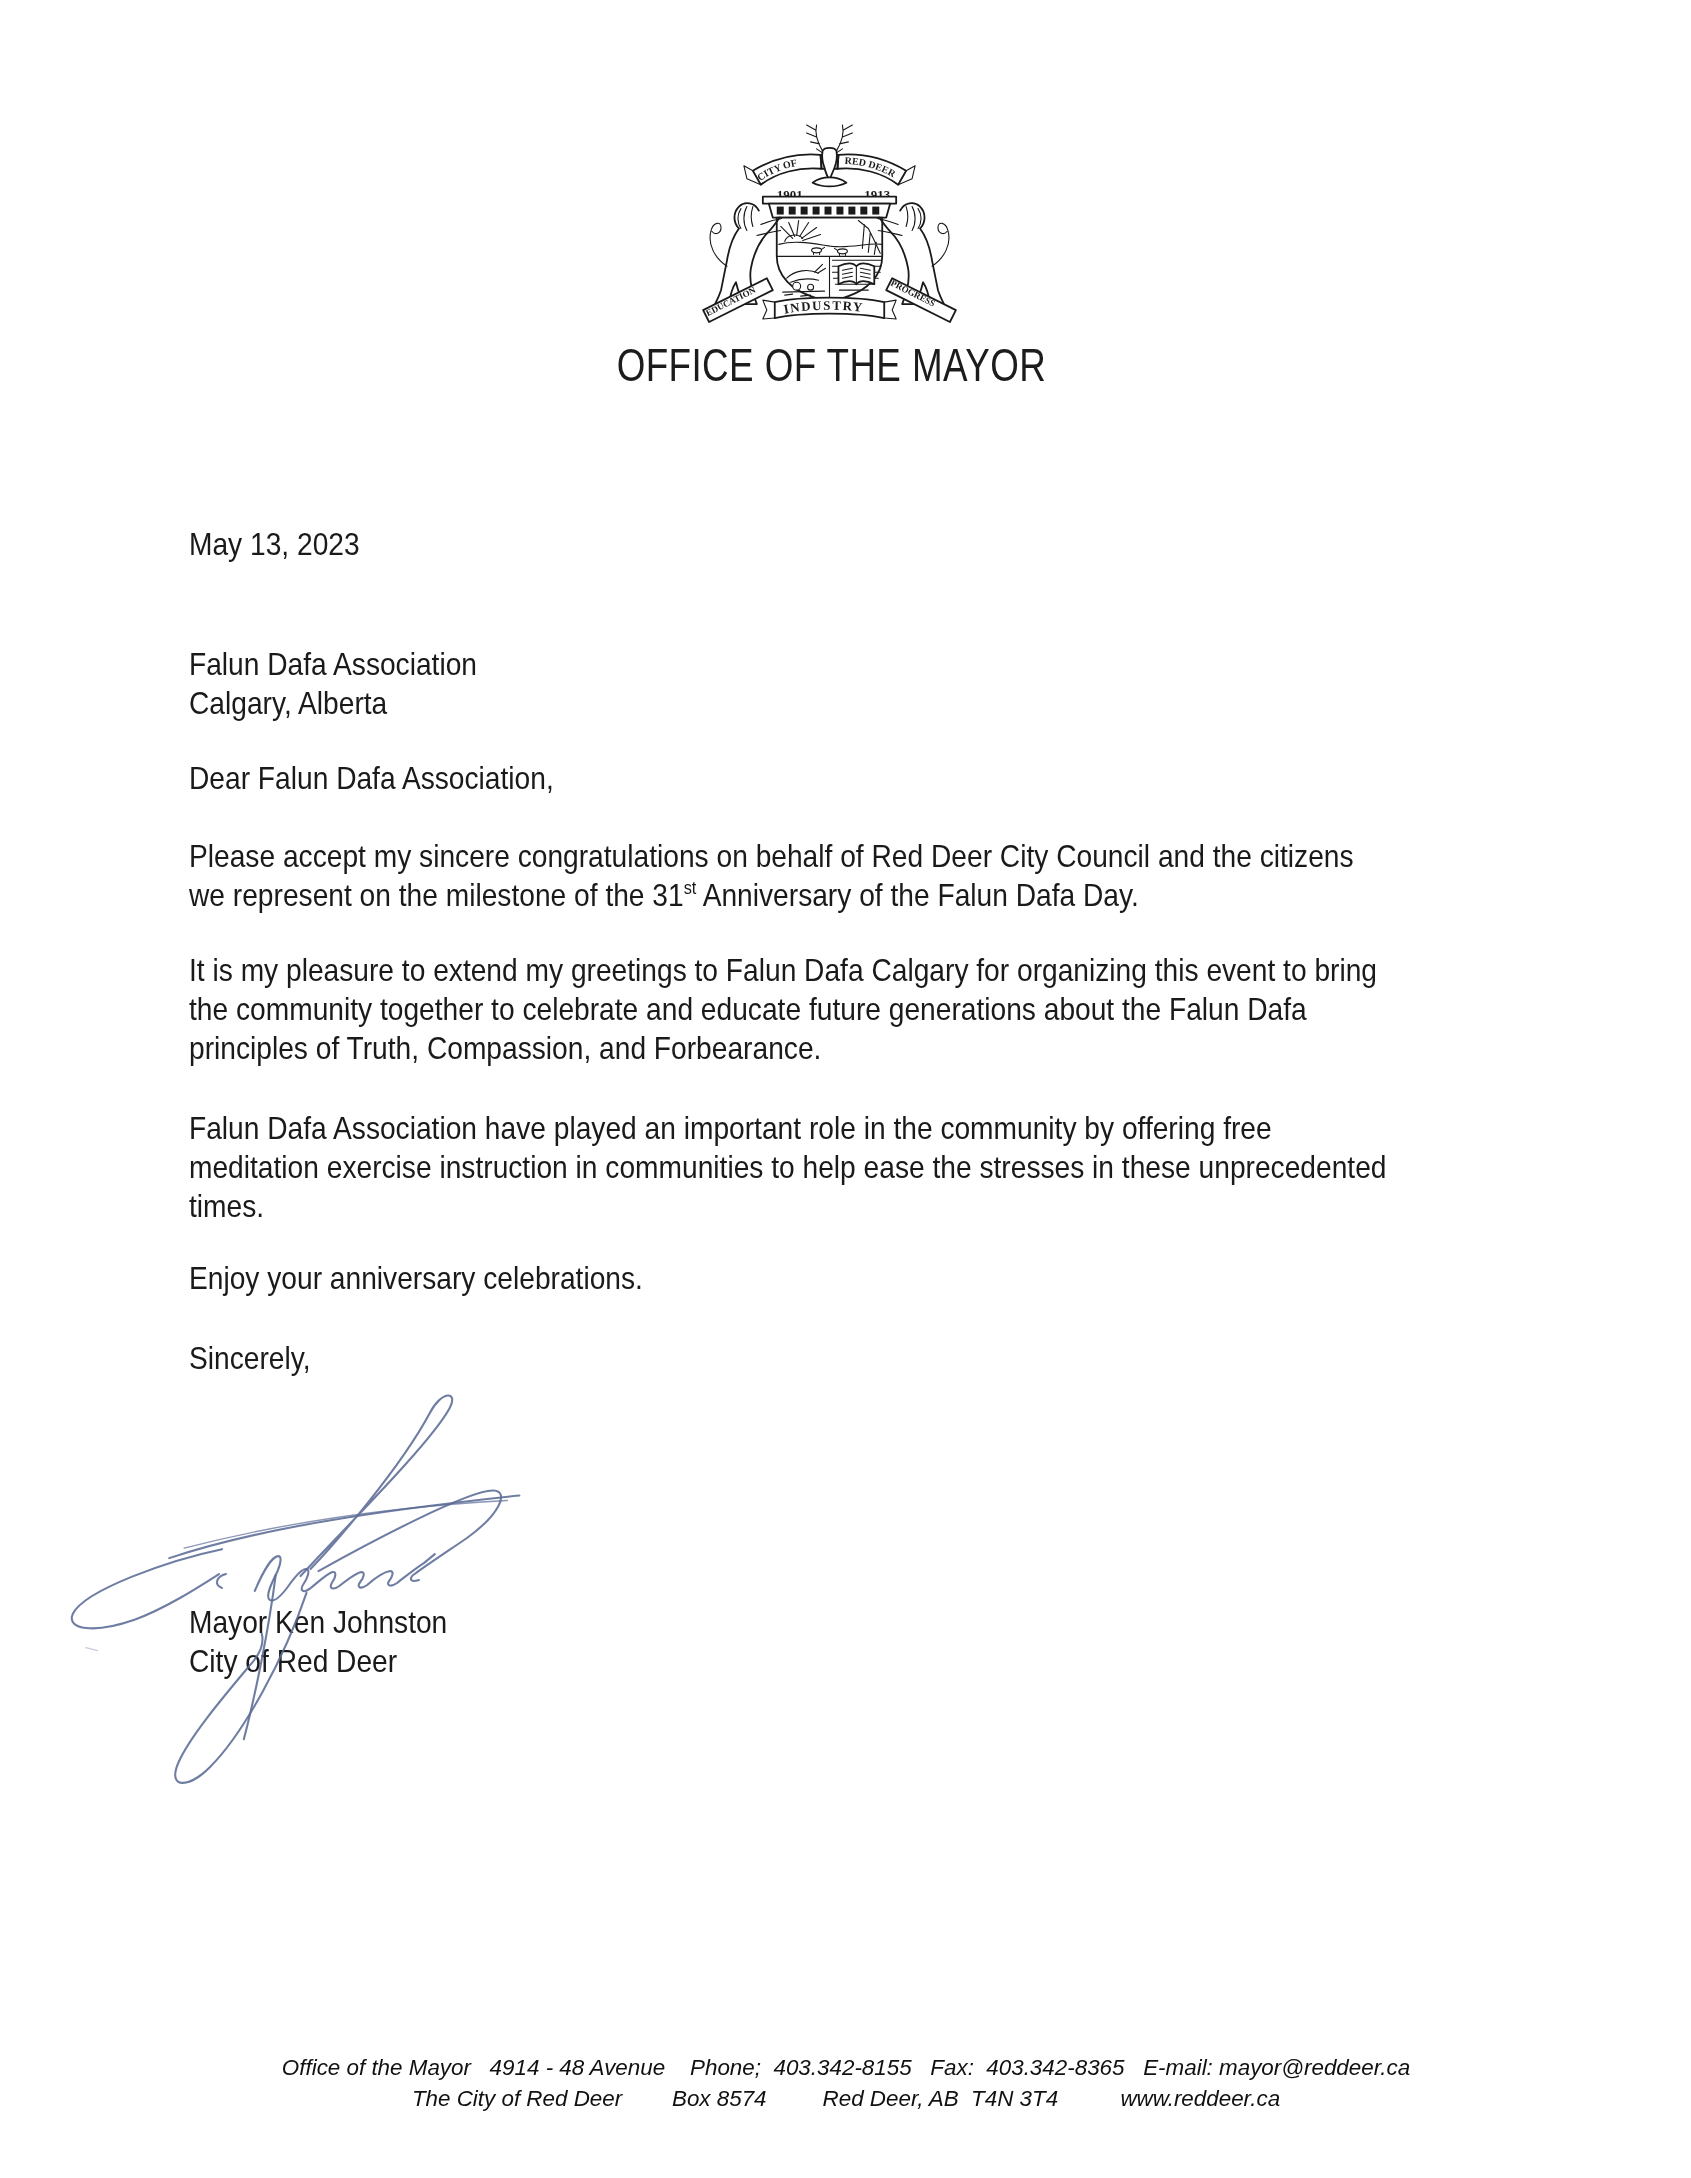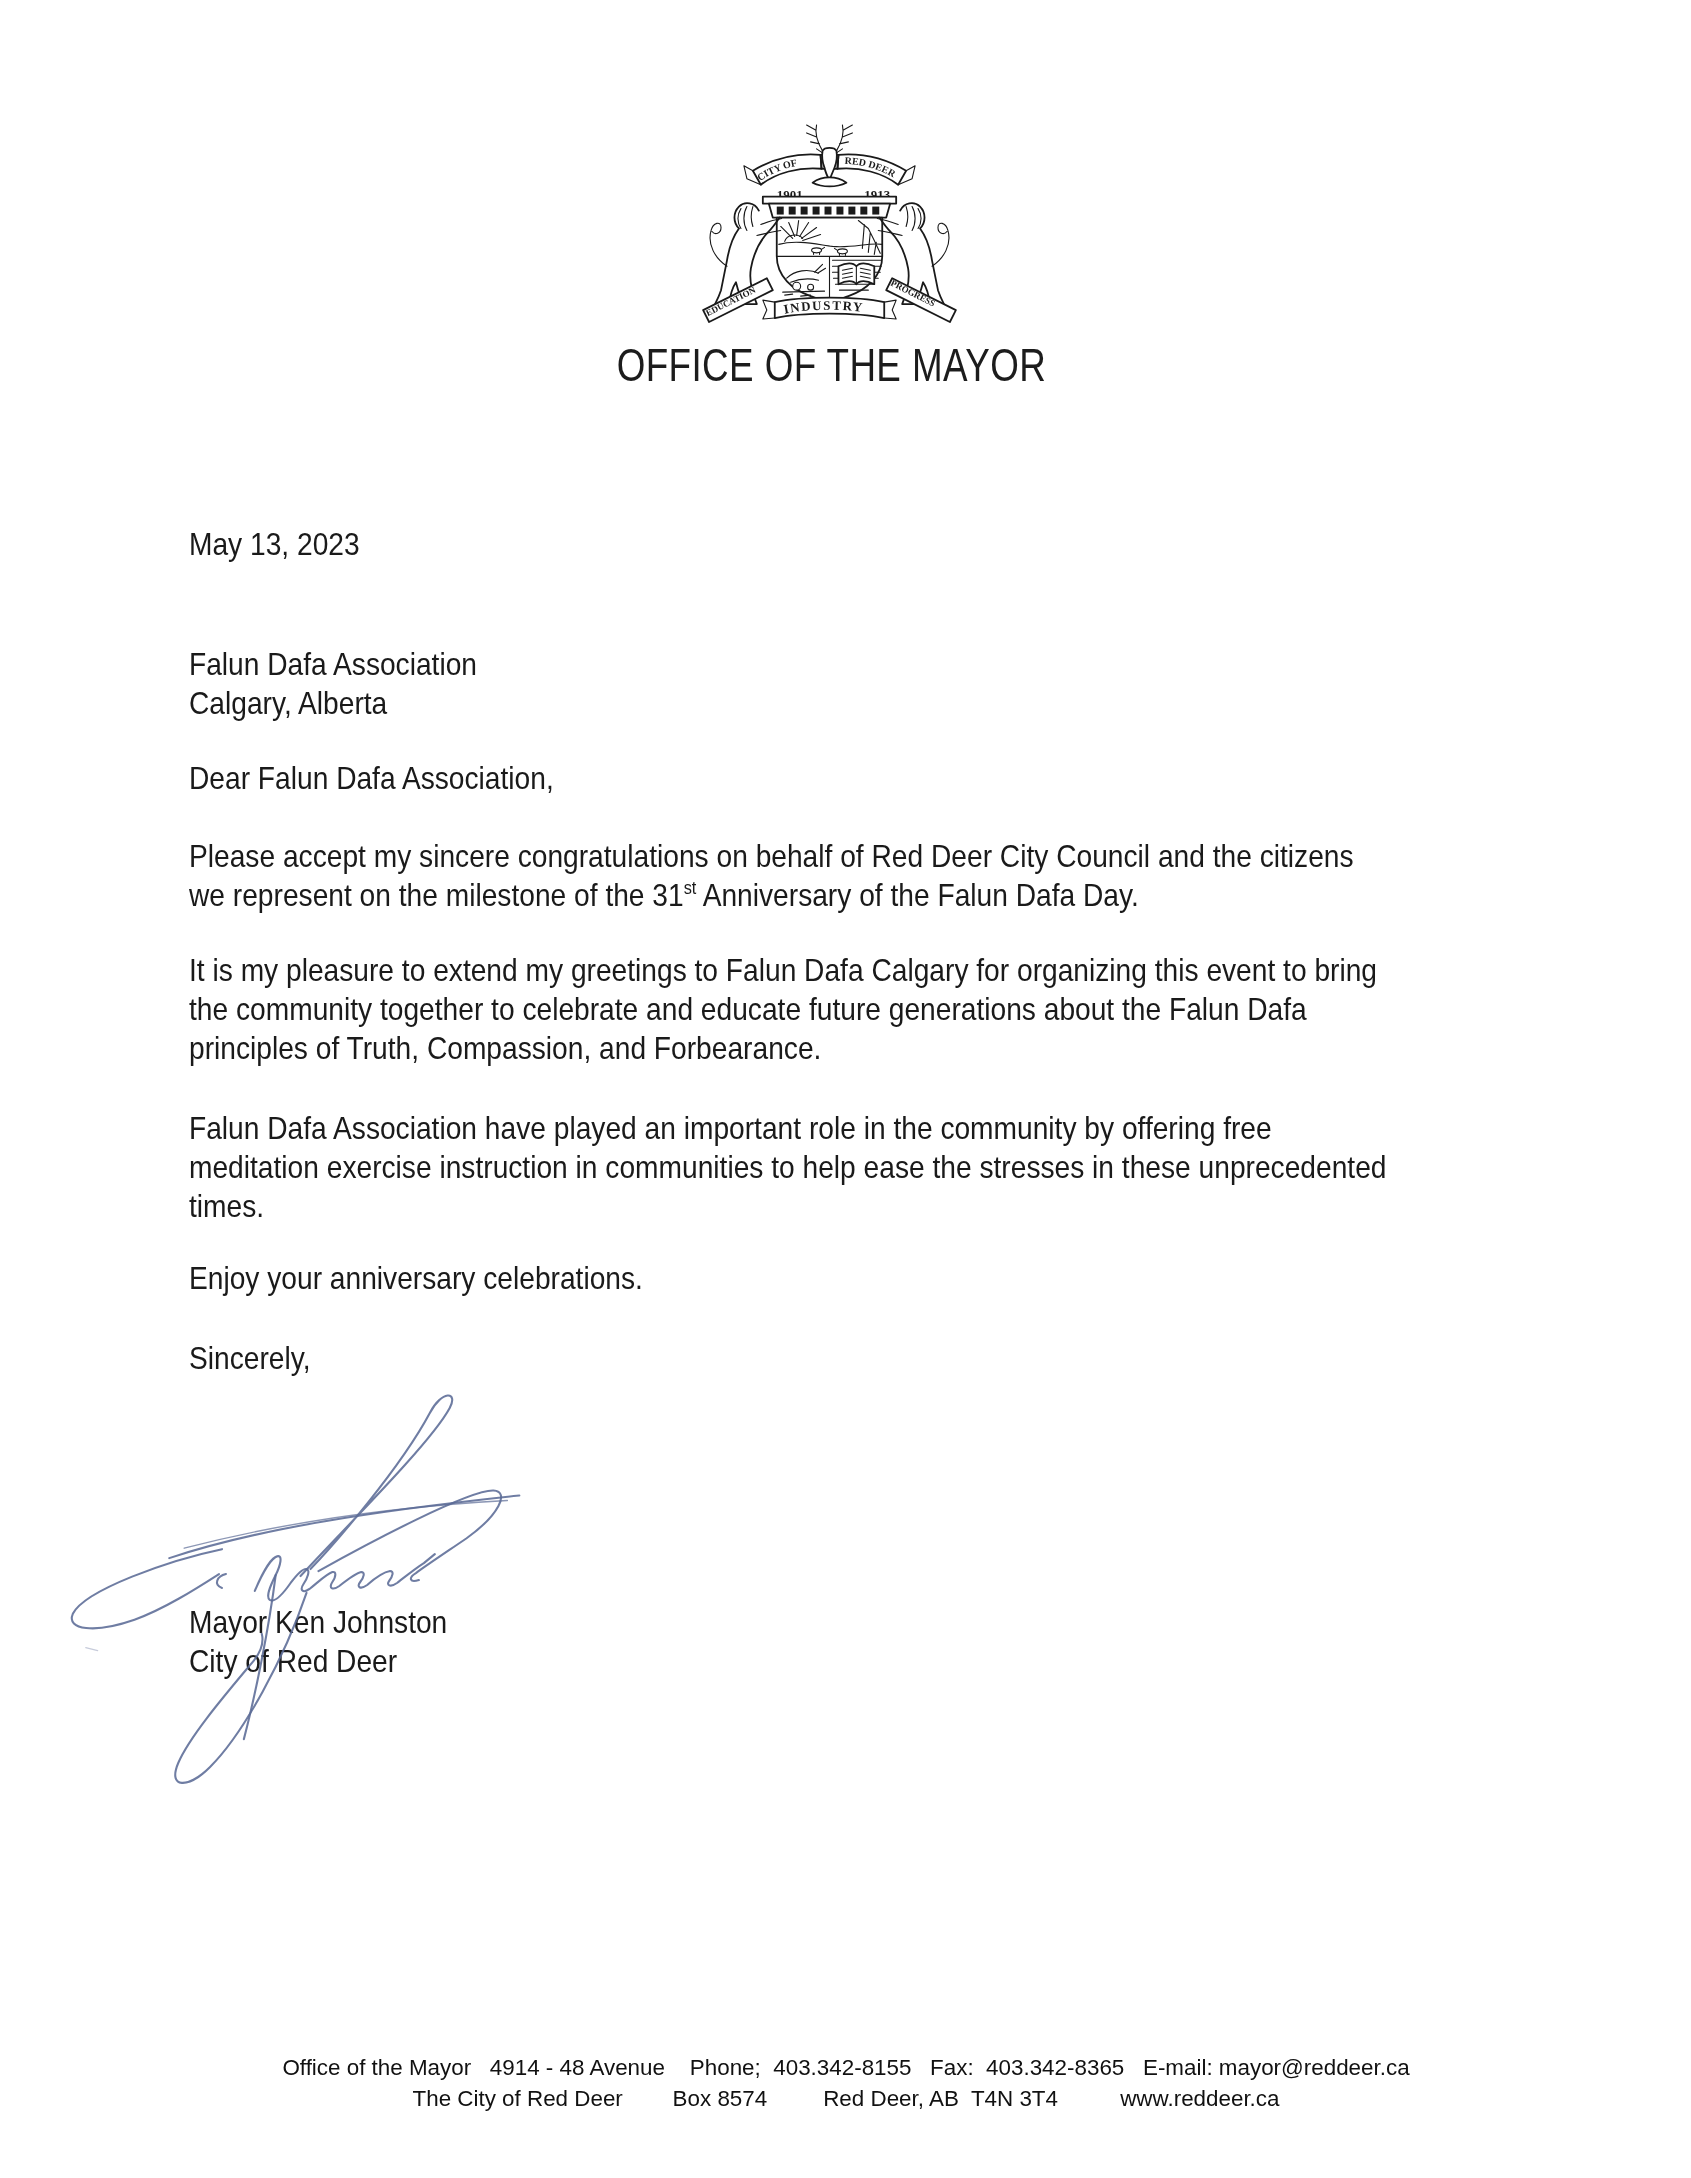--- a/index.html
+++ b/index.html
@@ -62,20 +62,21 @@
   }
   .signature {
     position:absolute; left:40px; top:1363px;
     width:537px; height:438px;
   }
   .footer {
     position:absolute; top:2052px; left:0; width:1692px;
     text-align:center;
     font-size:22.4px; line-height:31px;
     color:#111111;
+    font-style:italic;
   }
   .footer div { white-space:pre; }
   .crest-word   { font-family:"Liberation Serif", serif; font-weight:bold; fill:#1a1a1a; }
   .crest-year   { font-family:"Liberation Serif", serif; font-weight:bold; font-size:13px; fill:#1a1a1a; }
   .ln           { fill:none; stroke:#1a1a1a; stroke-width:1.8; stroke-linecap:round; stroke-linejoin:round; }
   .ln-thin      { fill:none; stroke:#1a1a1a; stroke-width:1.1; stroke-linecap:round; stroke-linejoin:round; }
   .fillwhite    { fill:#ffffff; }
   .sig-stroke   { fill:none; stroke:#5b6b96; stroke-width:2.1; stroke-linecap:round; stroke-linejoin:round; opacity:0.88; }
 </style>
 </head>

